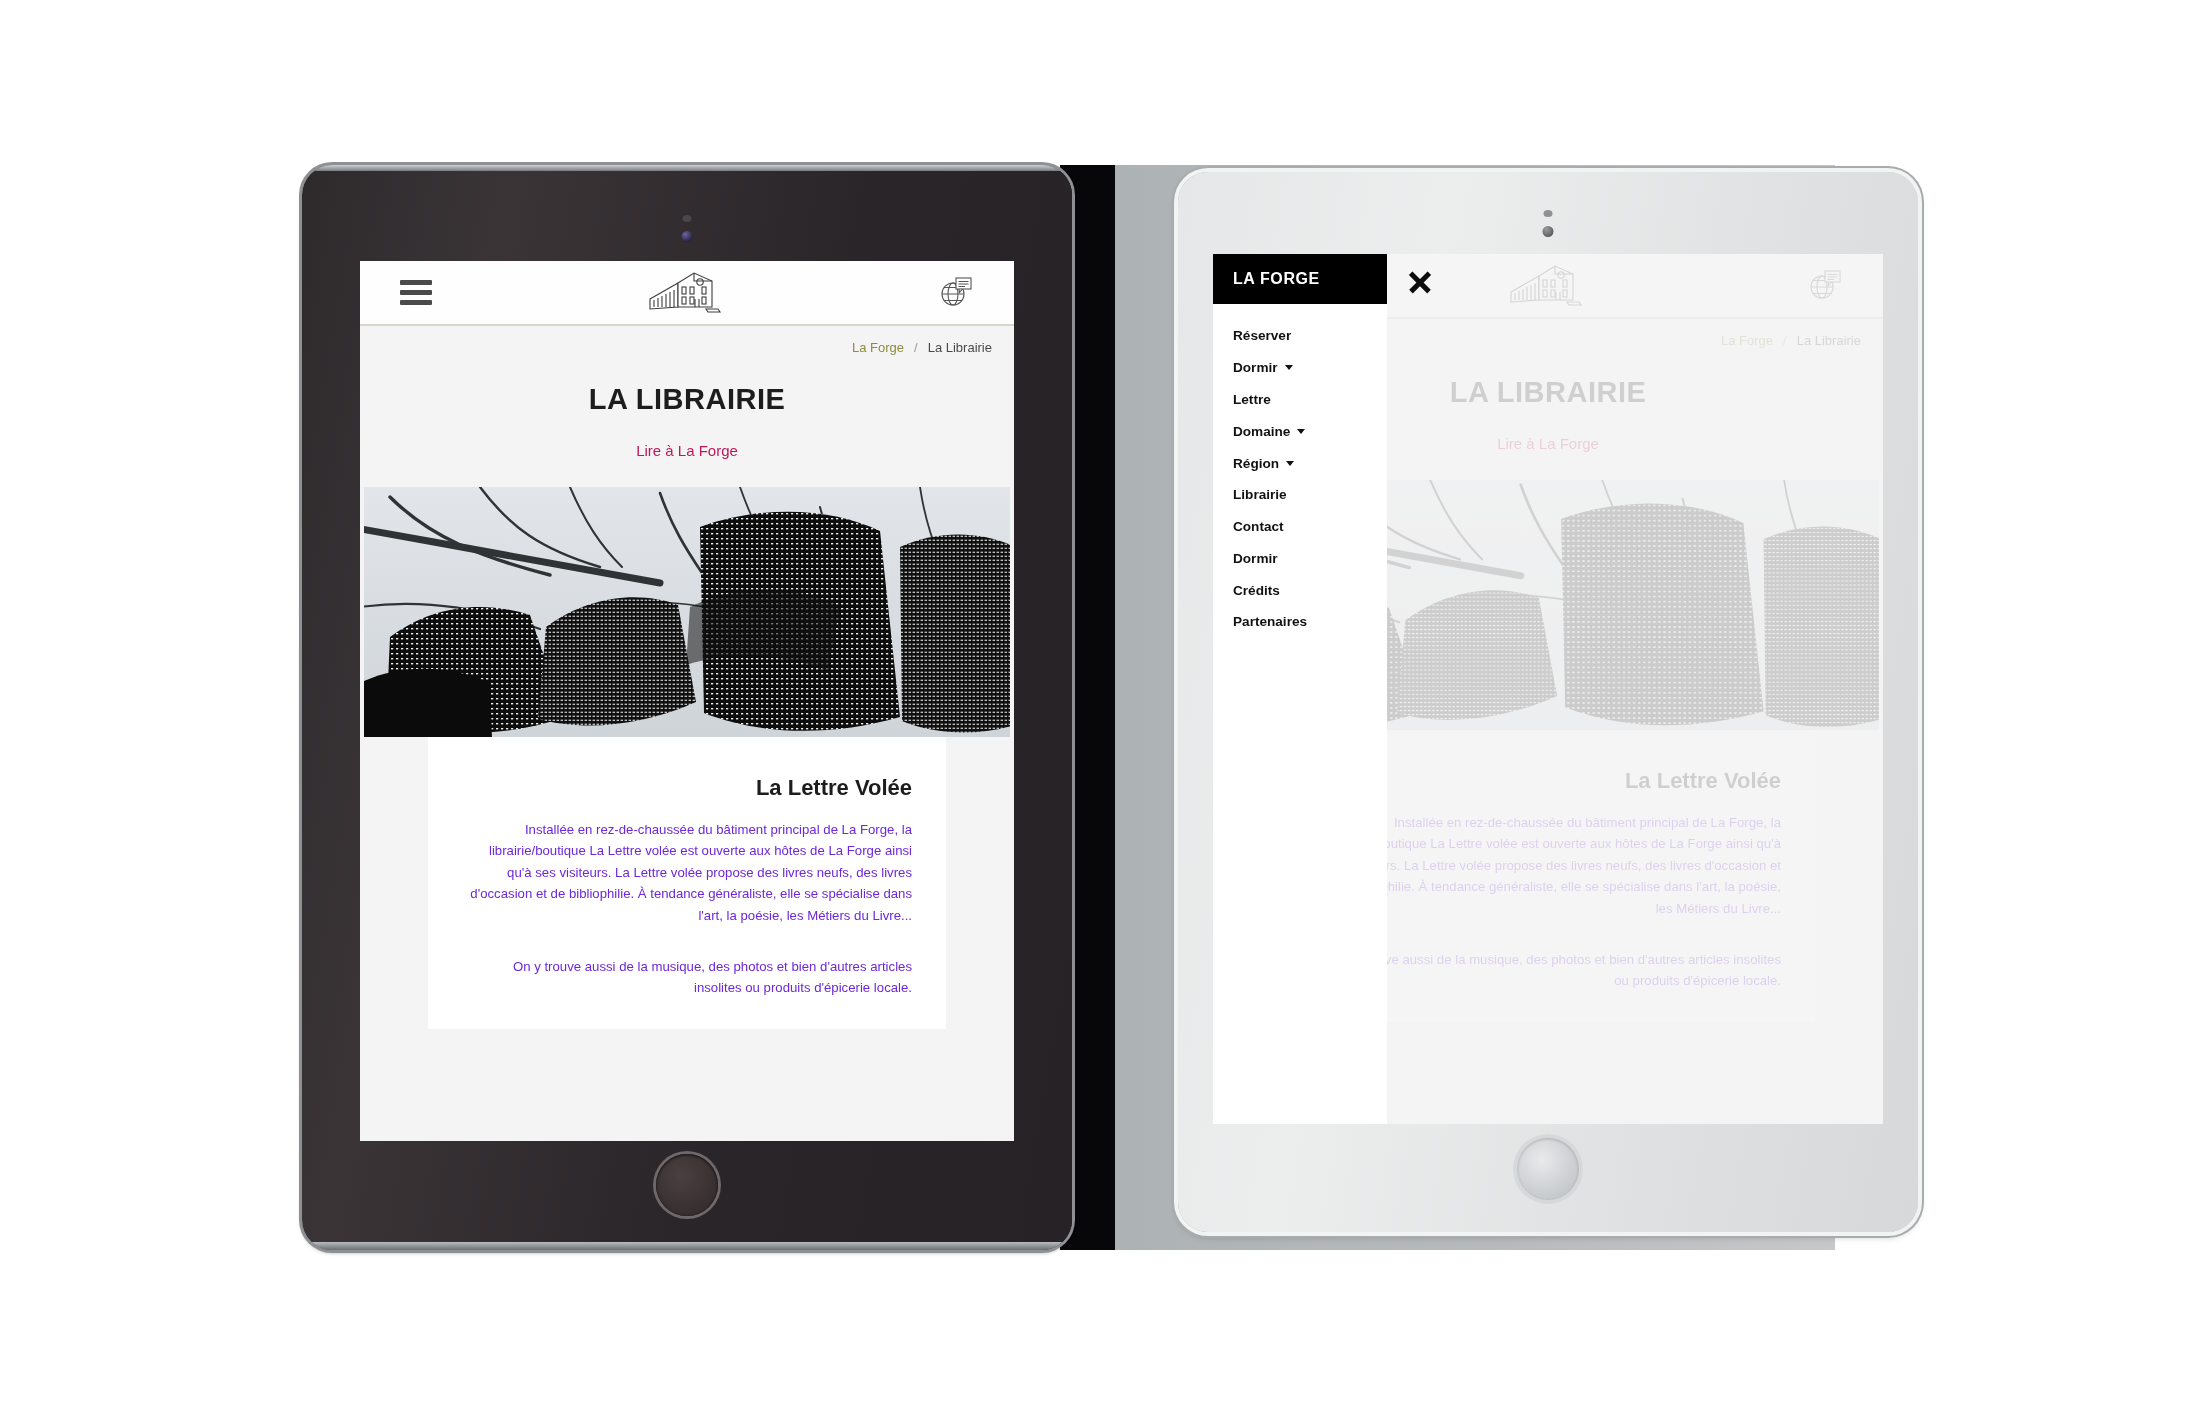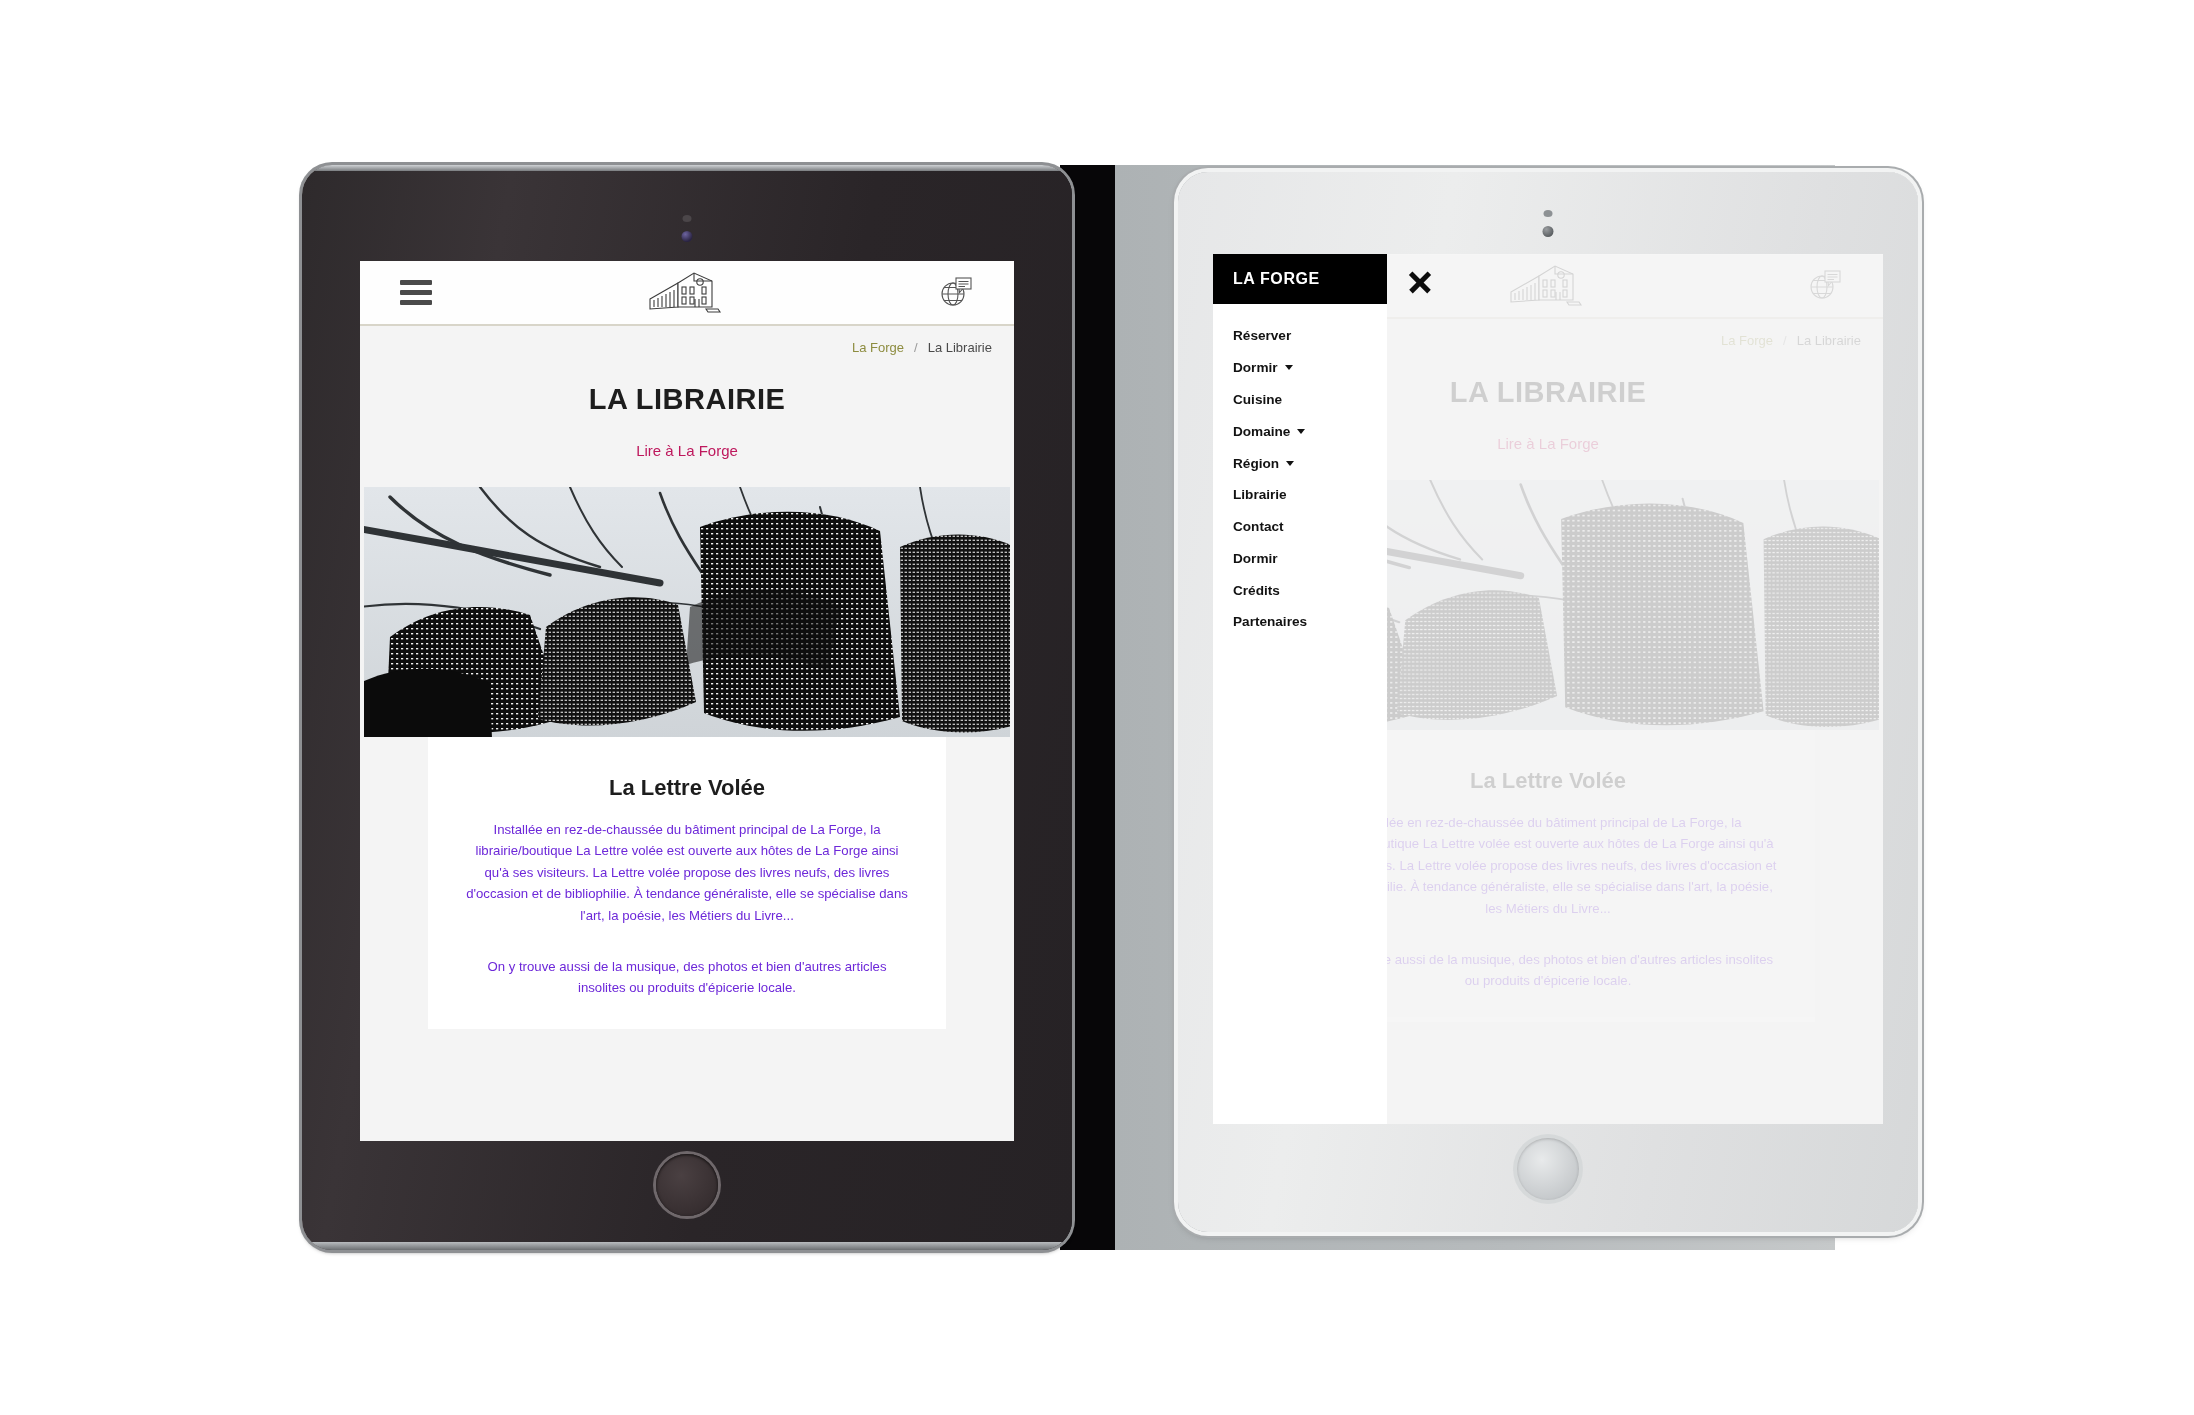--- a/index.html
+++ b/index.html
@@ -145,21 +145,21 @@
     height: 250px;
     overflow:hidden;
     background:#e9ecef;
   }
   .hero svg { display:block; width:100%; height:100%; }
 
   .article {
     margin: 0 68px;
     background:#ffffff;
     padding: 38px 34px 30px 34px;
-    text-align:center;
+    text-align:right;
   }
   .article h2 {
     font-size: 22px; font-weight:700; color:#1d1d1d;
     margin-bottom: 18px;
   }
   .article p {
     font-size: 13.2px; line-height: 1.62; color:#6d28d9;
   }
   .article p + p { margin-top: 30px; }
 
@@ -410,21 +410,21 @@
           <div class="menu-head">LA FORGE</div>
           <div class="menu-list">
             <div class="menu-item">
               <span>Réserver</span>
             </div>
             <div class="menu-item">
               <span>Dormir</span>
               <i class="caret"></i>
             </div>
             <div class="menu-item">
-              <span>Cuisine</span>
+              <span>Lettre</span>
             </div>
             <div class="menu-item">
               <span>Domaine</span>
               <i class="caret"></i>
             </div>
             <div class="menu-item">
               <span>Région</span>
               <i class="caret"></i>
             </div>
             <div class="menu-item">

